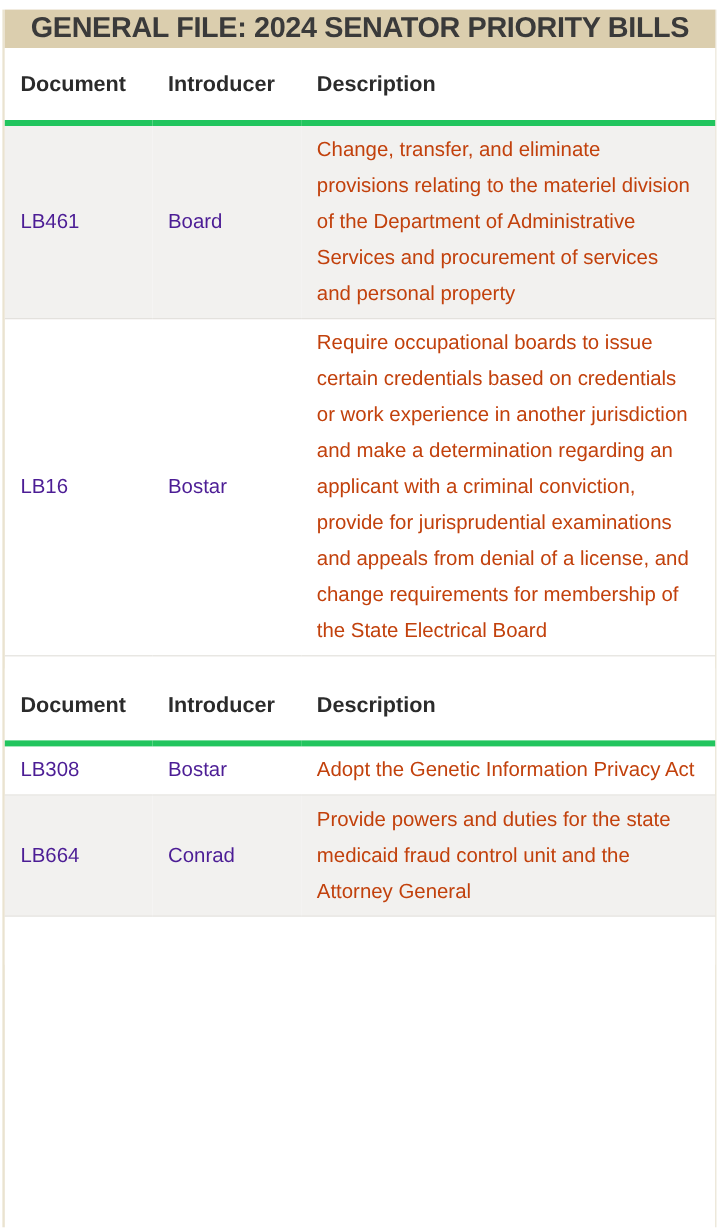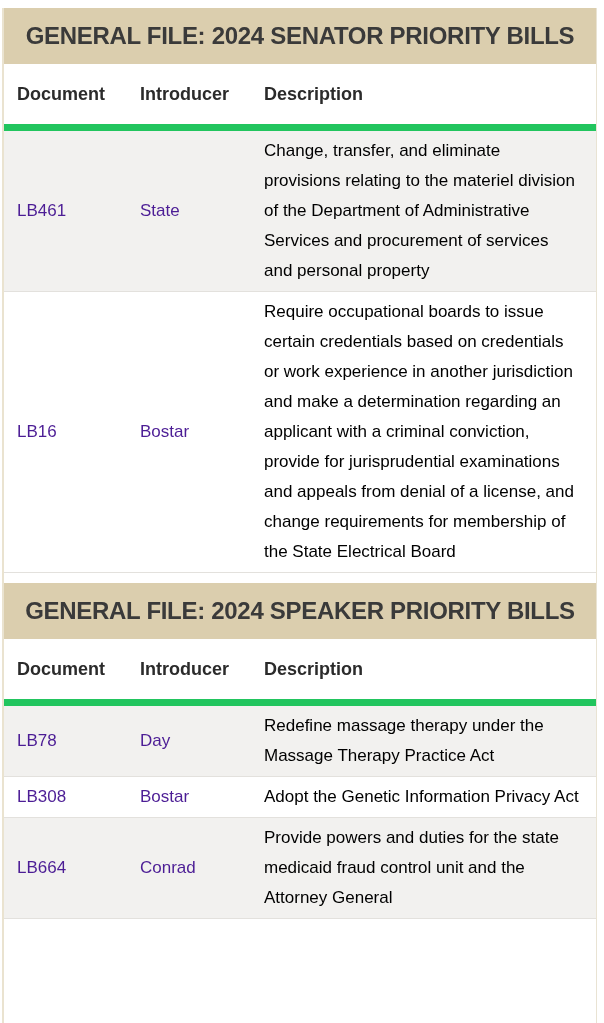--- a/index.html
+++ b/index.html
@@ -15,21 +15,21 @@
     box-sizing: border-box;
     margin: 8px 7px 0 2px;
     min-height: 1015px;
     border-left: 2px solid #eae3d0;
     border-right: 1px solid #e9e3d3;
     background: #ffffff;
   }
   .section { margin: 0; }
   .section + .section { margin-top: 10px; }
   .band {
-    height: 56px;
+    height: 32px;
     background: #dbceae;
     color: #3a3a3a;
     font-size: 24px;
     font-weight: bold;
     letter-spacing: -0.3px;
     display: flex;
     align-items: center;
     justify-content: center;
     text-align: center;
   }
@@ -40,34 +40,34 @@
   }
   col.c-doc { width: 123px; }
   col.c-intro { width: 124px; }
   thead th {
     text-align: left;
     font-size: 18px;
     font-weight: bold;
     color: #2b2b2b;
     padding: 15px 10px 15px 13px;
     line-height: 30px;
-    border-bottom: 7px solid #22c55e;
+    border-bottom: 5px solid #22c55e;
     background: #ffffff;
     margin-left: 36px;
   }
   tbody td {
     font-size: 17px;
     line-height: 30px;
     vertical-align: middle;
     padding: 5px 10px 5px 13px;
     border-bottom: 1px solid #e3e1dd;
     word-wrap: break-word;
   }
   tbody td.desc {
-    color: #000000;
+    color: #c2410c;
     padding-right: 16px;
   }
   tbody tr.alt { background: #f2f1ef; }
   a.bill-link {
     color: #4c1d95;
     text-decoration: none;
     cursor: pointer;
   }
 </style>
 </head>
@@ -86,53 +86,47 @@
       <thead>
         <tr>
           <th>Document</th>
           <th>Introducer</th>
           <th>Description</th>
         </tr>
       </thead>
       <tbody>
         <tr class="alt">
           <td><a class="bill-link">LB461</a></td>
-          <td><a class="bill-link">State</a></td>
+          <td><a class="bill-link">Board</a></td>
           <td class="desc">Change, transfer, and eliminate provisions relating to the materiel division of the Department of Administrative Services and procurement of services and personal property</td>
         </tr>
         <tr>
           <td><a class="bill-link">LB16</a></td>
           <td><a class="bill-link">Bostar</a></td>
           <td class="desc">Require occupational boards to issue certain credentials based on credentials or work experience in another jurisdiction and make a determination regarding an applicant with a criminal conviction, provide for jurisprudential examinations and appeals from denial of a license, and change requirements for membership of the State Electrical Board</td>
         </tr>
       </tbody>
     </table>
   </div>
 
   <div class="section">
-    <div class="band">GENERAL FILE: 2024 SPEAKER PRIORITY BILLS</div>
     <table>
       <colgroup>
           <col class="c-doc">
           <col class="c-intro">
           <col>
         </colgroup>
       <thead>
         <tr>
           <th>Document</th>
           <th>Introducer</th>
           <th>Description</th>
         </tr>
       </thead>
       <tbody>
-        <tr class="alt">
-          <td><a class="bill-link">LB78</a></td>
-          <td><a class="bill-link">Day</a></td>
-          <td class="desc">Redefine massage therapy under the Massage Therapy Practice Act</td>
-        </tr>
         <tr>
           <td><a class="bill-link">LB308</a></td>
           <td><a class="bill-link">Bostar</a></td>
           <td class="desc">Adopt the Genetic Information Privacy Act</td>
         </tr>
         <tr class="alt">
           <td><a class="bill-link">LB664</a></td>
           <td><a class="bill-link">Conrad</a></td>
           <td class="desc">Provide powers and duties for the state medicaid fraud control unit and the Attorney General</td>
         </tr>

